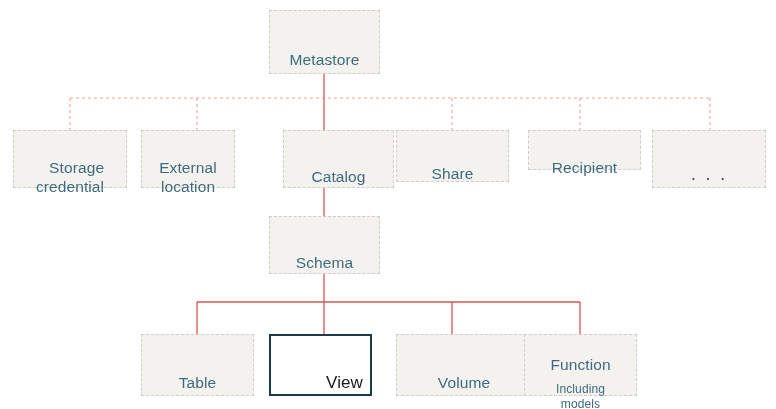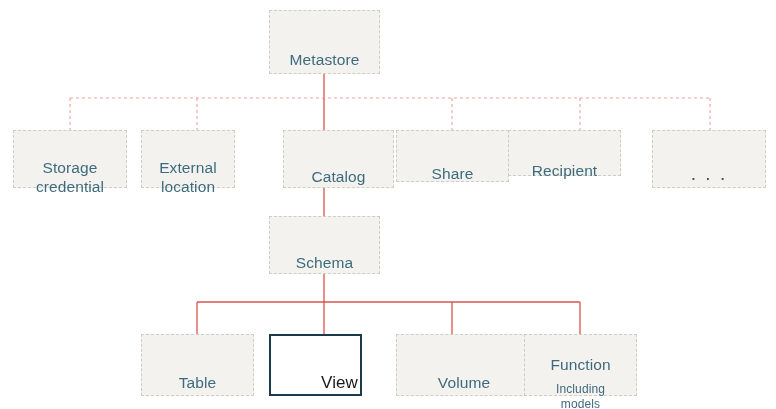--- a/index.html
+++ b/index.html
@@ -89,55 +89,55 @@
     <line x1="197" y1="302" x2="197" y2="334" stroke="#d9534f" stroke-width="1.3"></line>
     <line x1="324" y1="302" x2="324" y2="334" stroke="#d9534f" stroke-width="1.3"></line>
     <line x1="452" y1="302" x2="452" y2="334" stroke="#d9534f" stroke-width="1.3"></line>
     <line x1="580" y1="302" x2="580" y2="334" stroke="#d9534f" stroke-width="1.3"></line>
   </svg>
 
   <div class="node" style="left:269px; top:10px; width:111px; height:64px;">
     <span class="label">Metastore</span>
   </div>
 
-  <div class="node" style="left:13px; top:130px; width:114px; height:58px;">
+  <div class="node" style="left:13px; top:130px; width:114px; height:58px;text-align:right;">
     <span class="label">Storage
 credential</span>
   </div>
 
   <div class="node" style="left:141px; top:130px; width:94px; height:58px;">
     <span class="label">External
 location</span>
   </div>
 
   <div class="node" style="left:283px; top:130px; width:111px; height:58px;">
     <span class="label">Catalog</span>
   </div>
 
   <div class="node" style="left:396px; top:130px; width:113px; height:52px;">
     <span class="label">Share</span>
   </div>
 
-  <div class="node" style="left:508px; top:130px; width:113px; height:46px;">
+  <div class="node" style="left:528px; top:130px; width:113px; height:40px;">
     <span class="label">Recipient</span>
   </div>
 
   <div class="node ellipsis" style="left:652px; top:130px; width:114px; height:58px;">
     <span class="label">. . .</span>
   </div>
 
   <div class="node" style="left:269px; top:216px; width:111px; height:58px;">
     <span class="label">Schema</span>
   </div>
 
   <div class="node" style="left:141px; top:334px; width:113px; height:62px;">
     <span class="label">Table</span>
   </div>
 
-  <div class="node highlight" style="left:269px; top:334px; width:93px; height:62px;padding-left:48px;">
+  <div class="node highlight" style="left:269px; top:334px; width:103px; height:62px;padding-left:48px;">
     <span class="label">View</span>
   </div>
 
   <div class="node" style="left:396px; top:334px; width:136px; height:62px;">
     <span class="label">Volume</span>
   </div>
 
   <div class="node" style="left:524px; top:334px; width:113px; height:62px;">
     <span class="label">Function</span>
     <span class="sub label">Including

